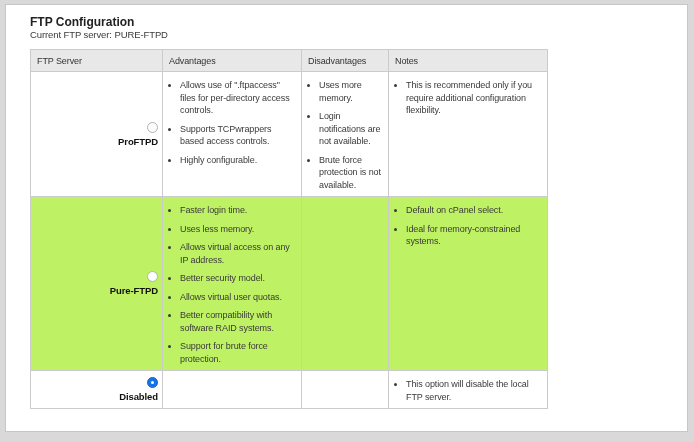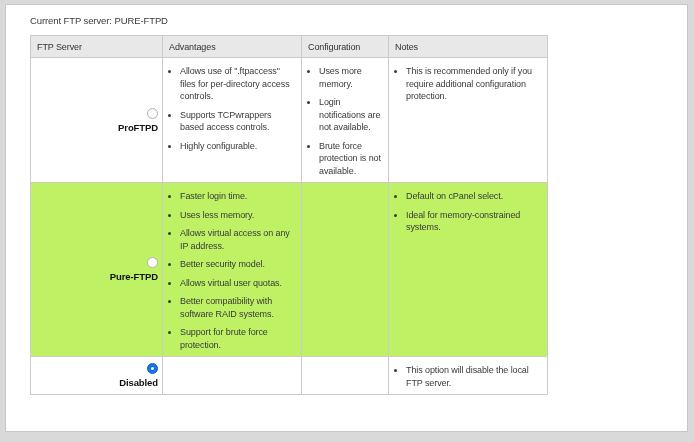--- a/index.html
+++ b/index.html
@@ -110,37 +110,38 @@
     color: #111111;
     font-size: 9.5px;
     margin-top: 1px;
   }
 </style>
 </head>
 <body>
 
 <div class="card">
   <div class="content">
+    <h1 class="page-title">FTP Configuration</h1>
     <div class="current-server">
       <span>Current FTP server:</span>
       <span>PURE-FTPD</span>
     </div>
 
     <table class="ftp-table">
       <colgroup>
         <col class="c-server">
           <col class="c-adv">
           <col class="c-dis">
           <col class="c-notes">
       </colgroup>
       <thead>
         <tr>
           <th>FTP Server</th>
           <th>Advantages</th>
-          <th>Configuration</th>
+          <th>Disadvantages</th>
           <th>Notes</th>
         </tr>
       </thead>
       <tbody>
 
         <tr class="row-proftpd">
           <td class="server-cell">
             <span class="radio"></span>
             <span class="server-label">ProFTPD</span>
           </td>
@@ -153,21 +154,21 @@
           </td>
           <td>
             <ul>
               <li>Uses more memory.</li>
               <li>Login notifications are not available.</li>
               <li>Brute force protection is not available.</li>
             </ul>
           </td>
           <td>
             <ul>
-              <li>This is recommended only if you require additional configuration protection.</li>
+              <li>This is recommended only if you require additional configuration flexibility.</li>
             </ul>
           </td>
         </tr>
 
         <tr class="stripe">
           <td class="server-cell">
             <span class="radio"></span>
             <span class="server-label">Pure-FTPD</span>
           </td>
           <td>

